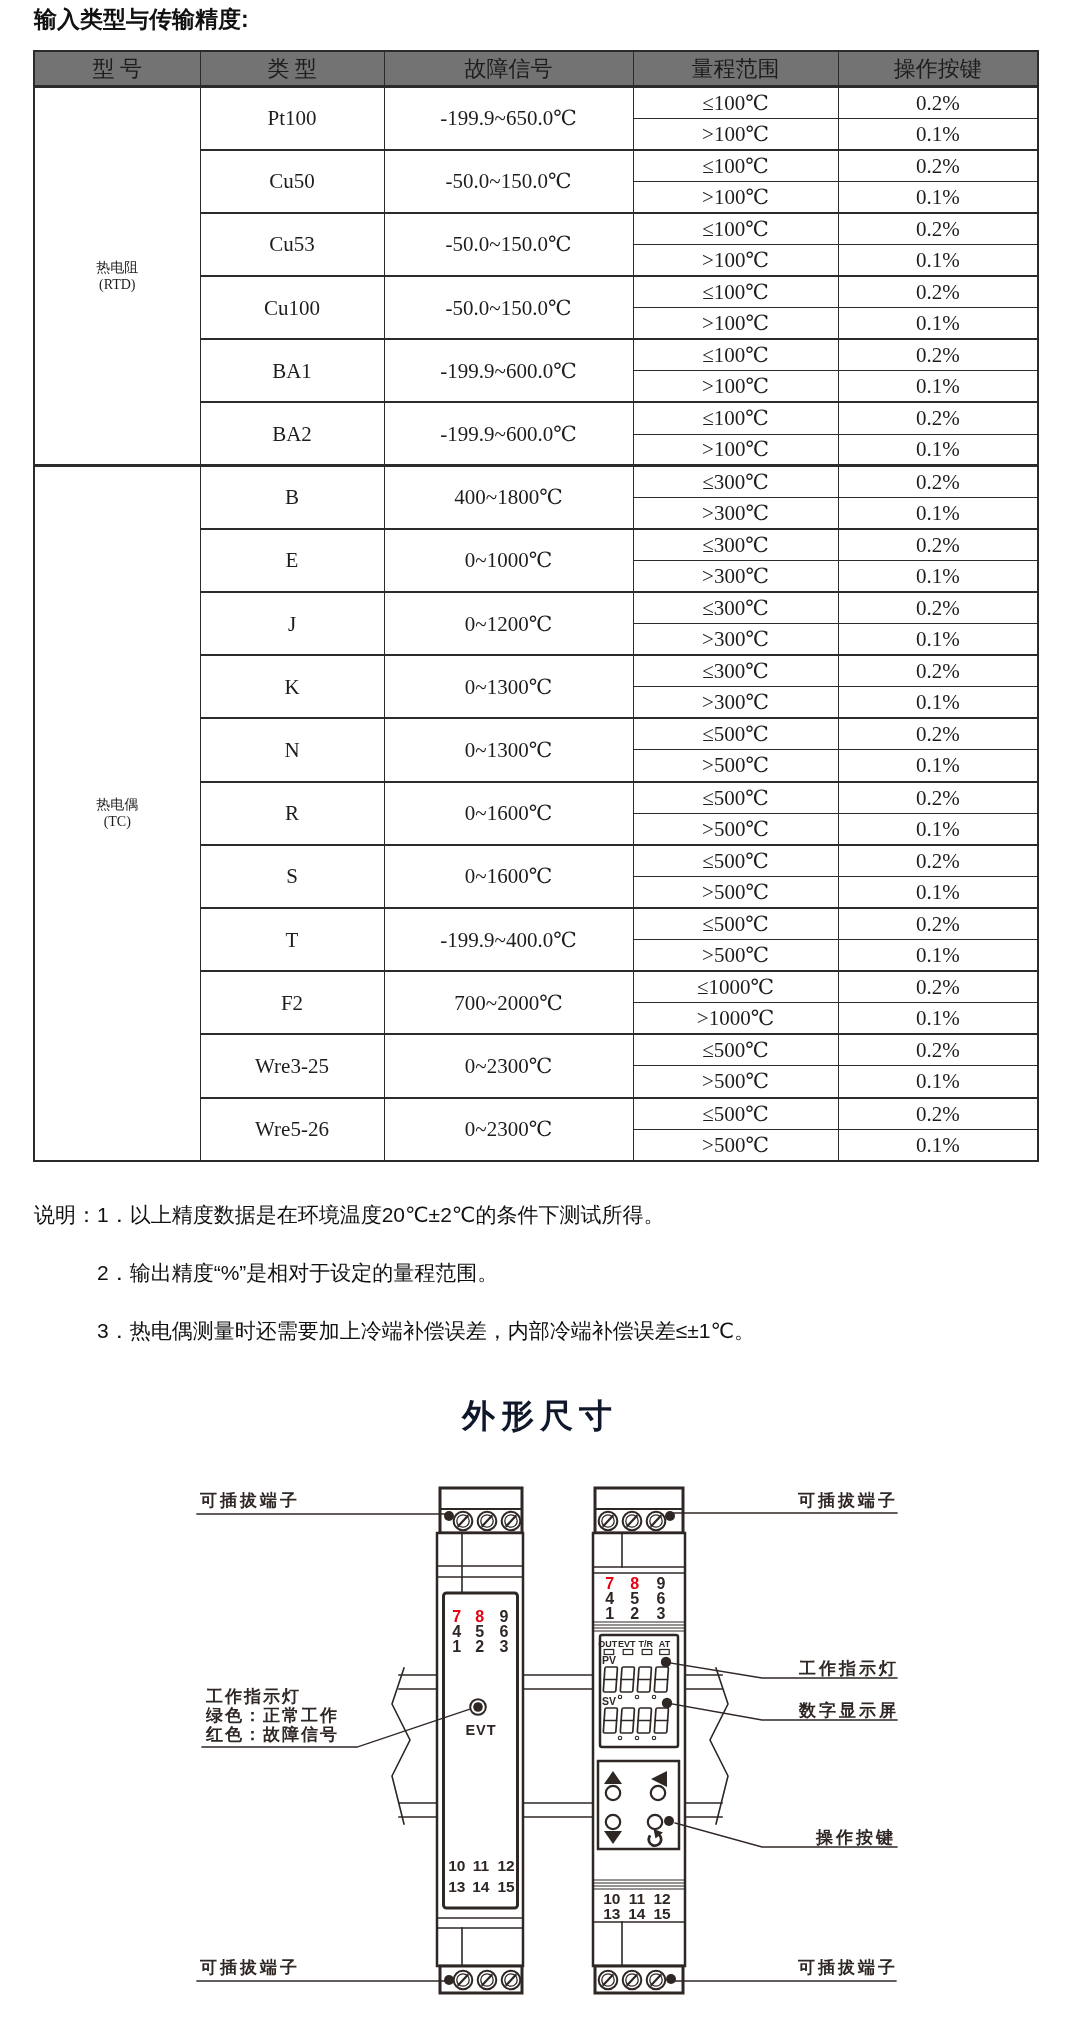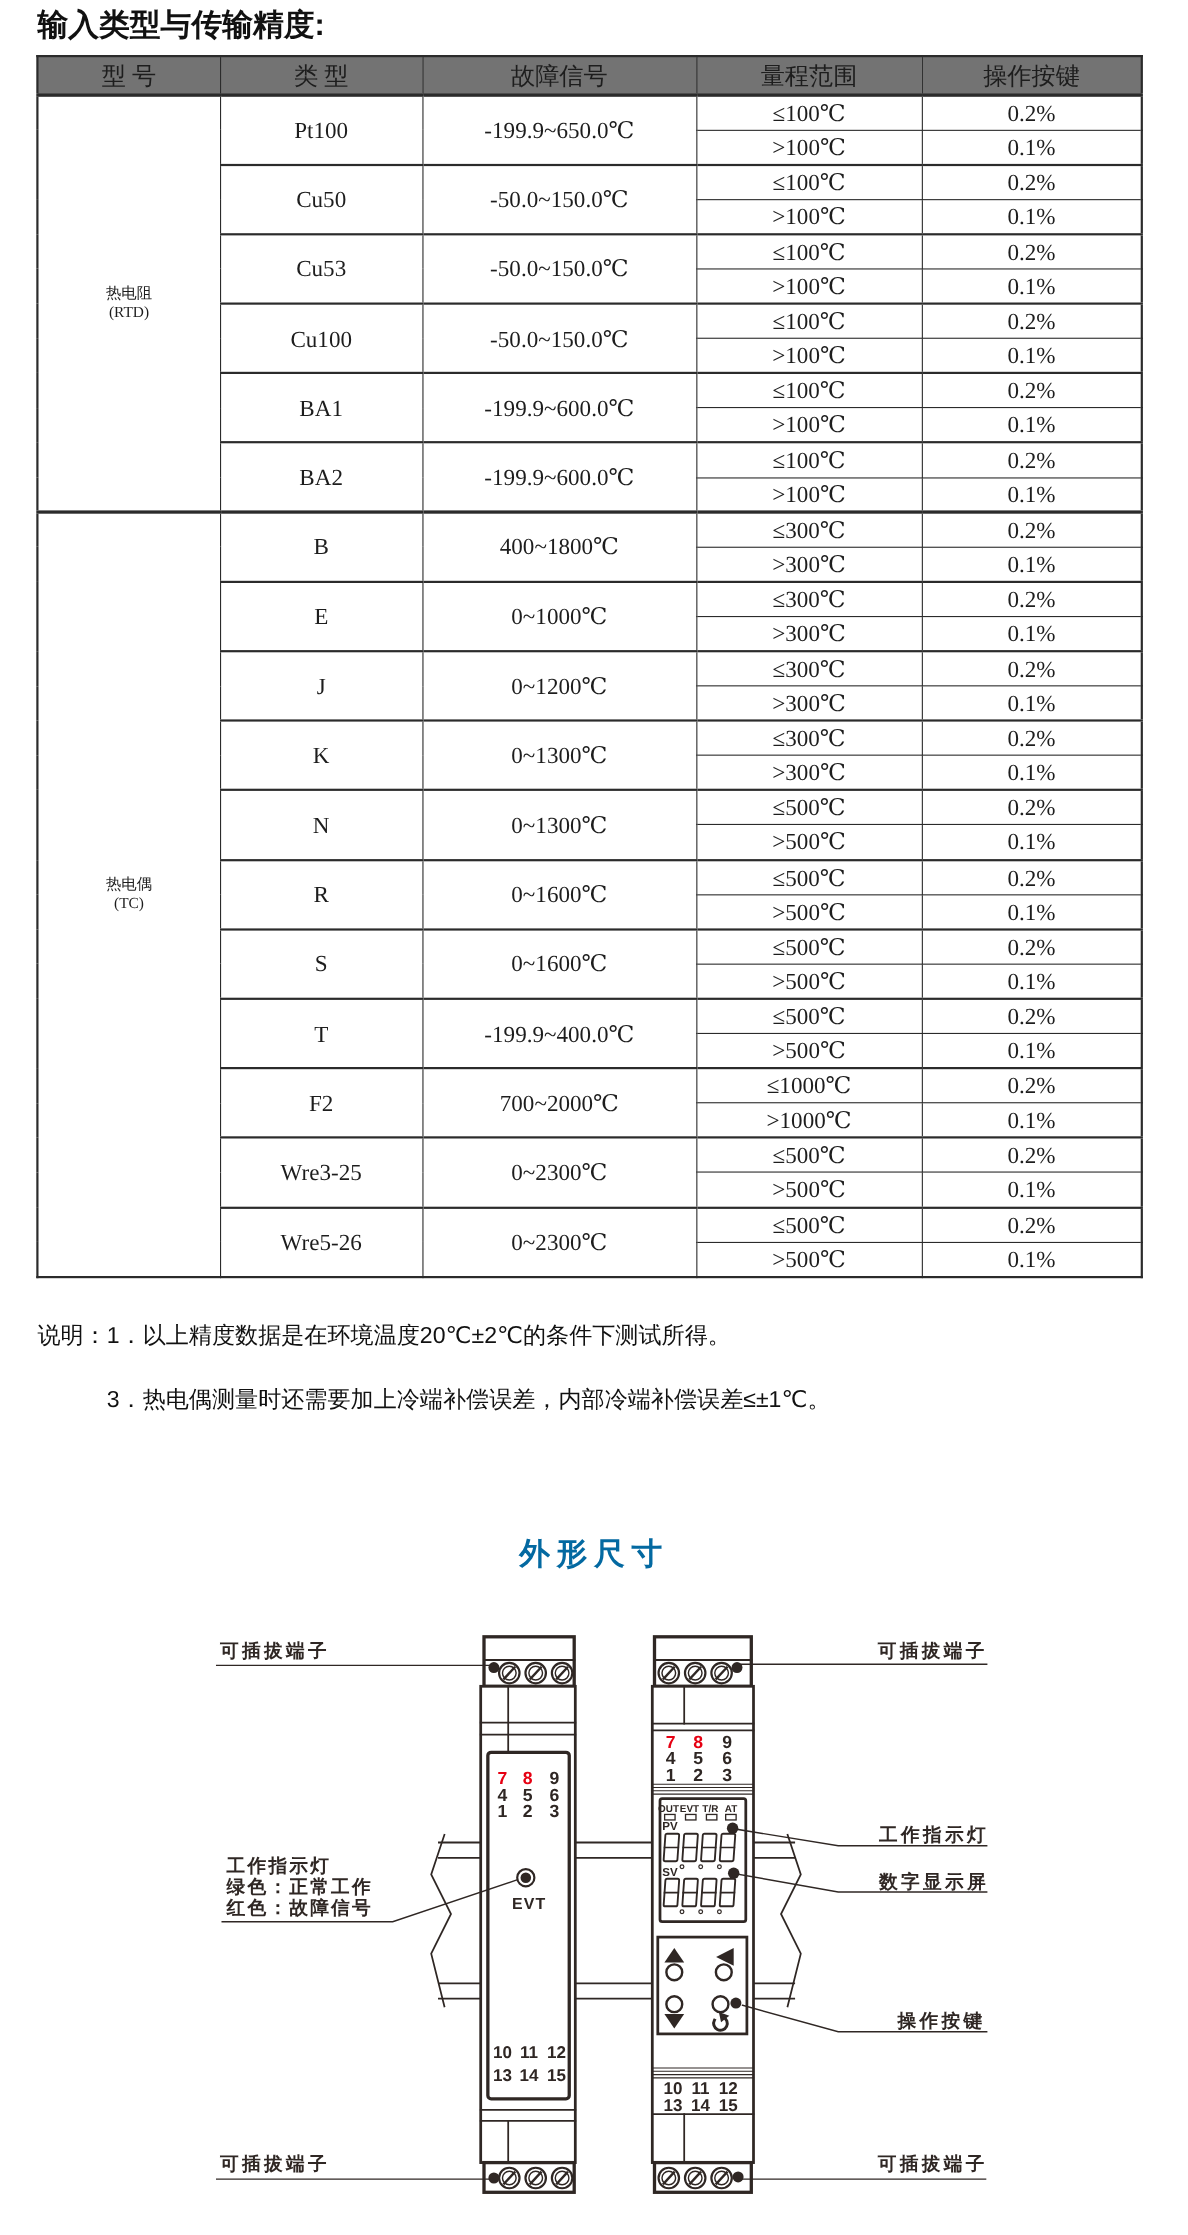--- a/index.html
+++ b/index.html
@@ -1,32 +1,32 @@
 <!DOCTYPE html>
 <html><head>
 <meta charset="utf-8">
 <style>
   html,body{margin:0;padding:0;background:#fff;}
   body{width:1080px;height:2032px;position:relative;font-family:"Liberation Sans","DejaVu Sans",sans-serif;color:#1d1d1d;}
-  .sec-title{position:absolute;left:34px;top:4px;font-size:28px;font-weight:bold;color:#111;}
+  .sec-title{position:absolute;left:34px;top:4px;font-size:23px;font-weight:bold;color:#111;}
   .spec-table{position:absolute;left:33px;top:50px;width:1004px;border-collapse:collapse;table-layout:fixed;
     font-family:"Liberation Serif","DejaVu Serif",serif;}
   .spec-table th,.spec-table td{border:1.6px solid #2b2b2b;text-align:center;vertical-align:middle;padding:0;line-height:1.05;}
   .spec-table th{height:33px;background:#737373;font-weight:normal;font-size:22px;}
   .spec-table tr{height:31.6px;}
   .spec-table td{font-size:21px;}
   .spec-table{border:2.5px solid #2b2b2b;}
   .spec-table tr.group-start td{border-top-width:2.5px;}
   .spec-table tr.section-start td{border-top-width:3px;}
   .model-cell div{line-height:1.25;font-size:14px;}
   .notes{position:absolute;left:34px;top:1200px;font-size:21px;font-weight:500;color:#111;}
   .notes div{line-height:29px;margin-bottom:29px;white-space:nowrap;}
   .notes .indent{padding-left:63px;}
   .outline-title{position:absolute;left:0;top:1394px;width:1080px;text-align:center;
-    font-size:28px;font-weight:bold;letter-spacing:6px;color:#0369a1;}
+    font-size:33px;font-weight:bold;letter-spacing:6px;color:#0f172a;}
   svg text{font-family:"Liberation Sans","DejaVu Sans",sans-serif;}
   .cn-label{font-size:17px;font-weight:bold;letter-spacing:3px;fill:#2f2724;}
   .digit{font-size:16px;font-weight:bold;fill:#2f2724;}
   .digit-red{fill:#e60012;}
   .small-num{font-size:15.5px;font-weight:bold;fill:#2f2724;}
 </style>
 </head>
 <body>
 
 <div class="sec-title">输入类型与传输精度:</div>
@@ -225,20 +225,21 @@
       </tr>
       <tr>
         <td>&gt;500℃</td>
         <td>0.1%</td>
       </tr>
     </tbody>
 </table>
 
 <div class="notes">
   <div>说明：1．以上精度数据是在环境温度20℃±2℃的条件下测试所得。</div>
+  <div class="indent">2．输出精度“%”是相对于设定的量程范围。</div>
   <div class="indent">3．热电偶测量时还需要加上冷端补偿误差，内部冷端补偿误差≤±1℃。</div>
 </div>
 
 <div class="outline-title">外形尺寸</div>
 
 <svg width="1080" height="560" viewBox="0 0 1080 560" style="position:absolute;top:1472px;left:0" stroke-linecap="square">
   <defs>
     <g id="screw" stroke="#2f2724">
       <circle r="9.3" fill="#ffffff" stroke-width="2"></circle>
       <circle r="6.2" fill="none" stroke-width="1.3"></circle>

